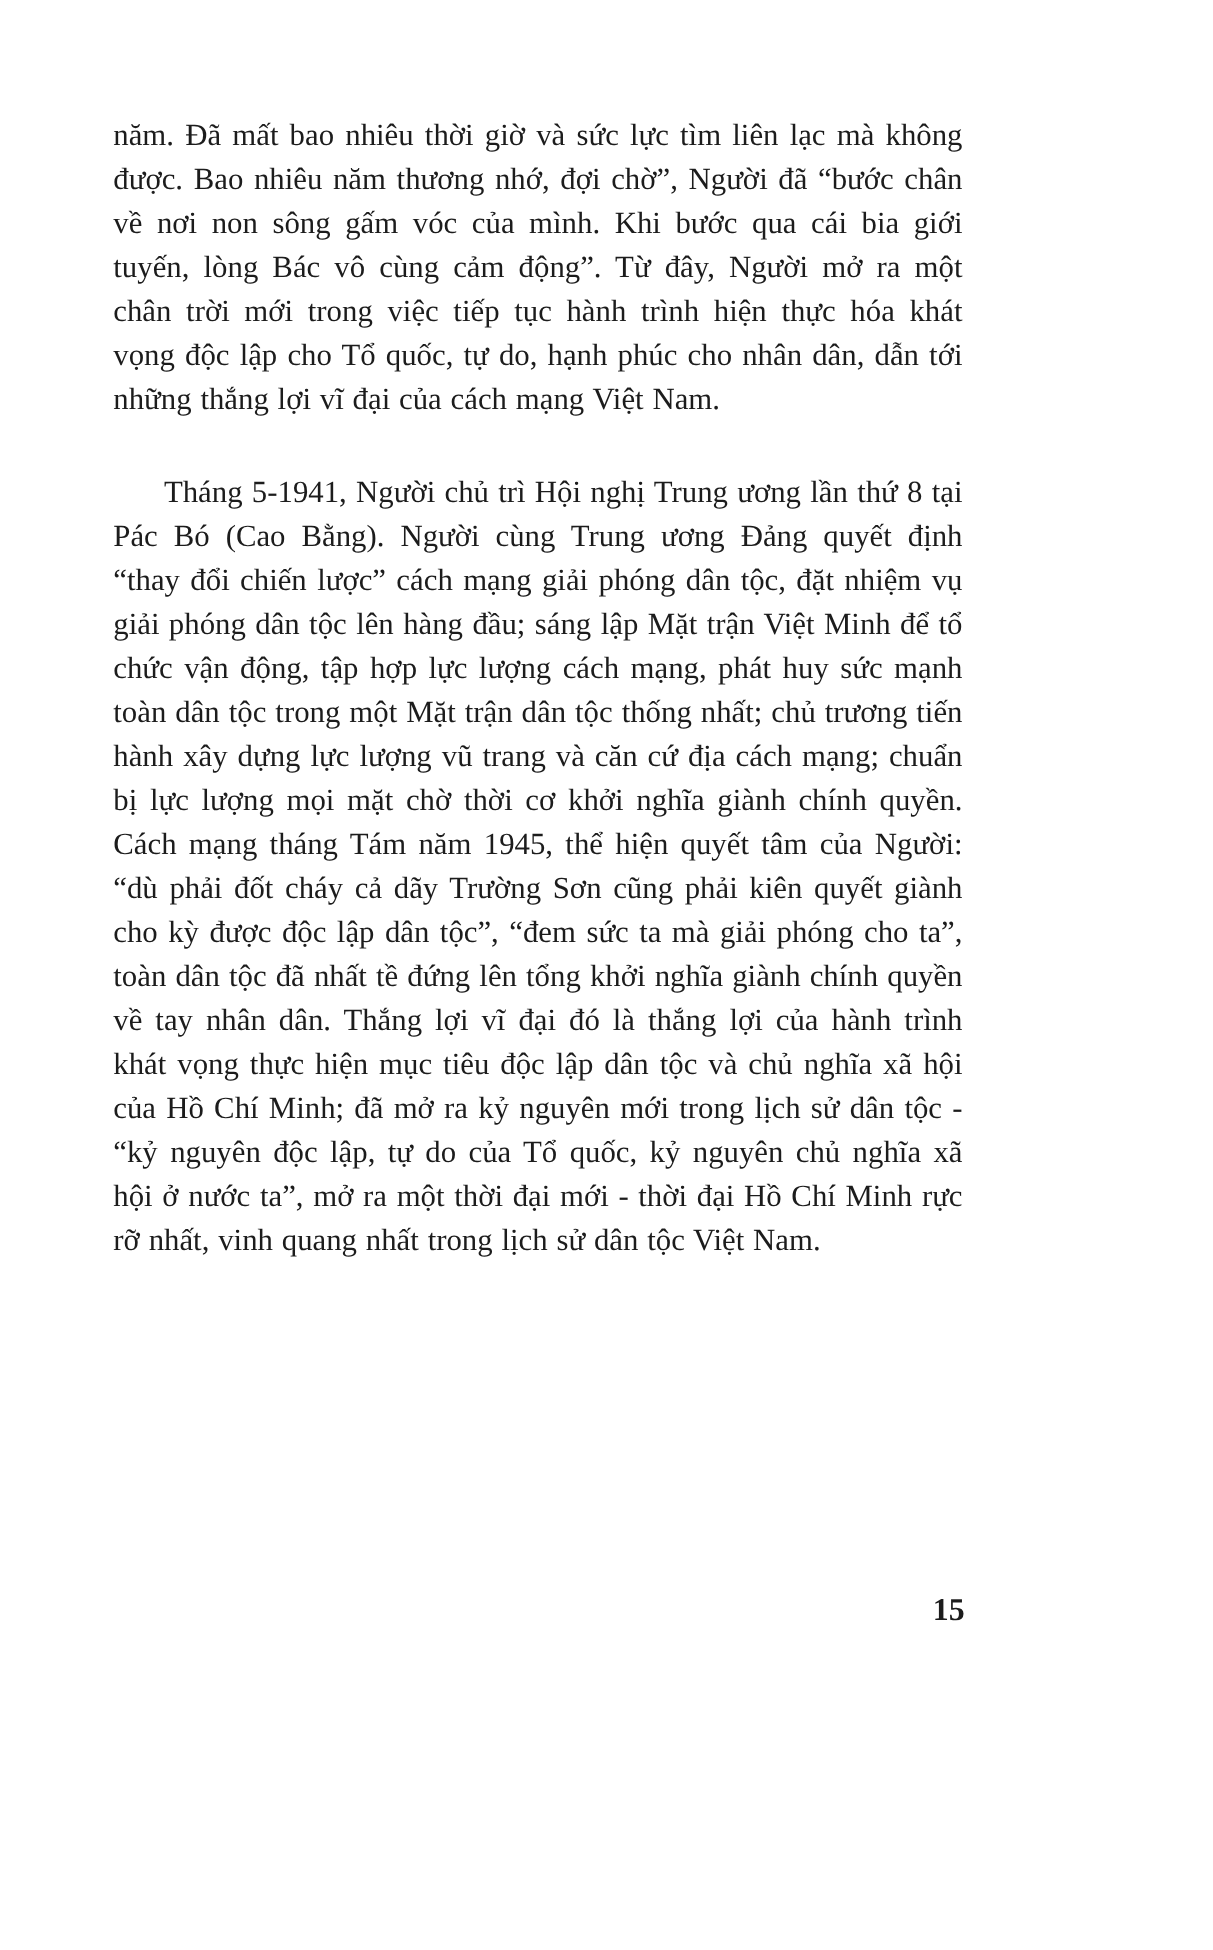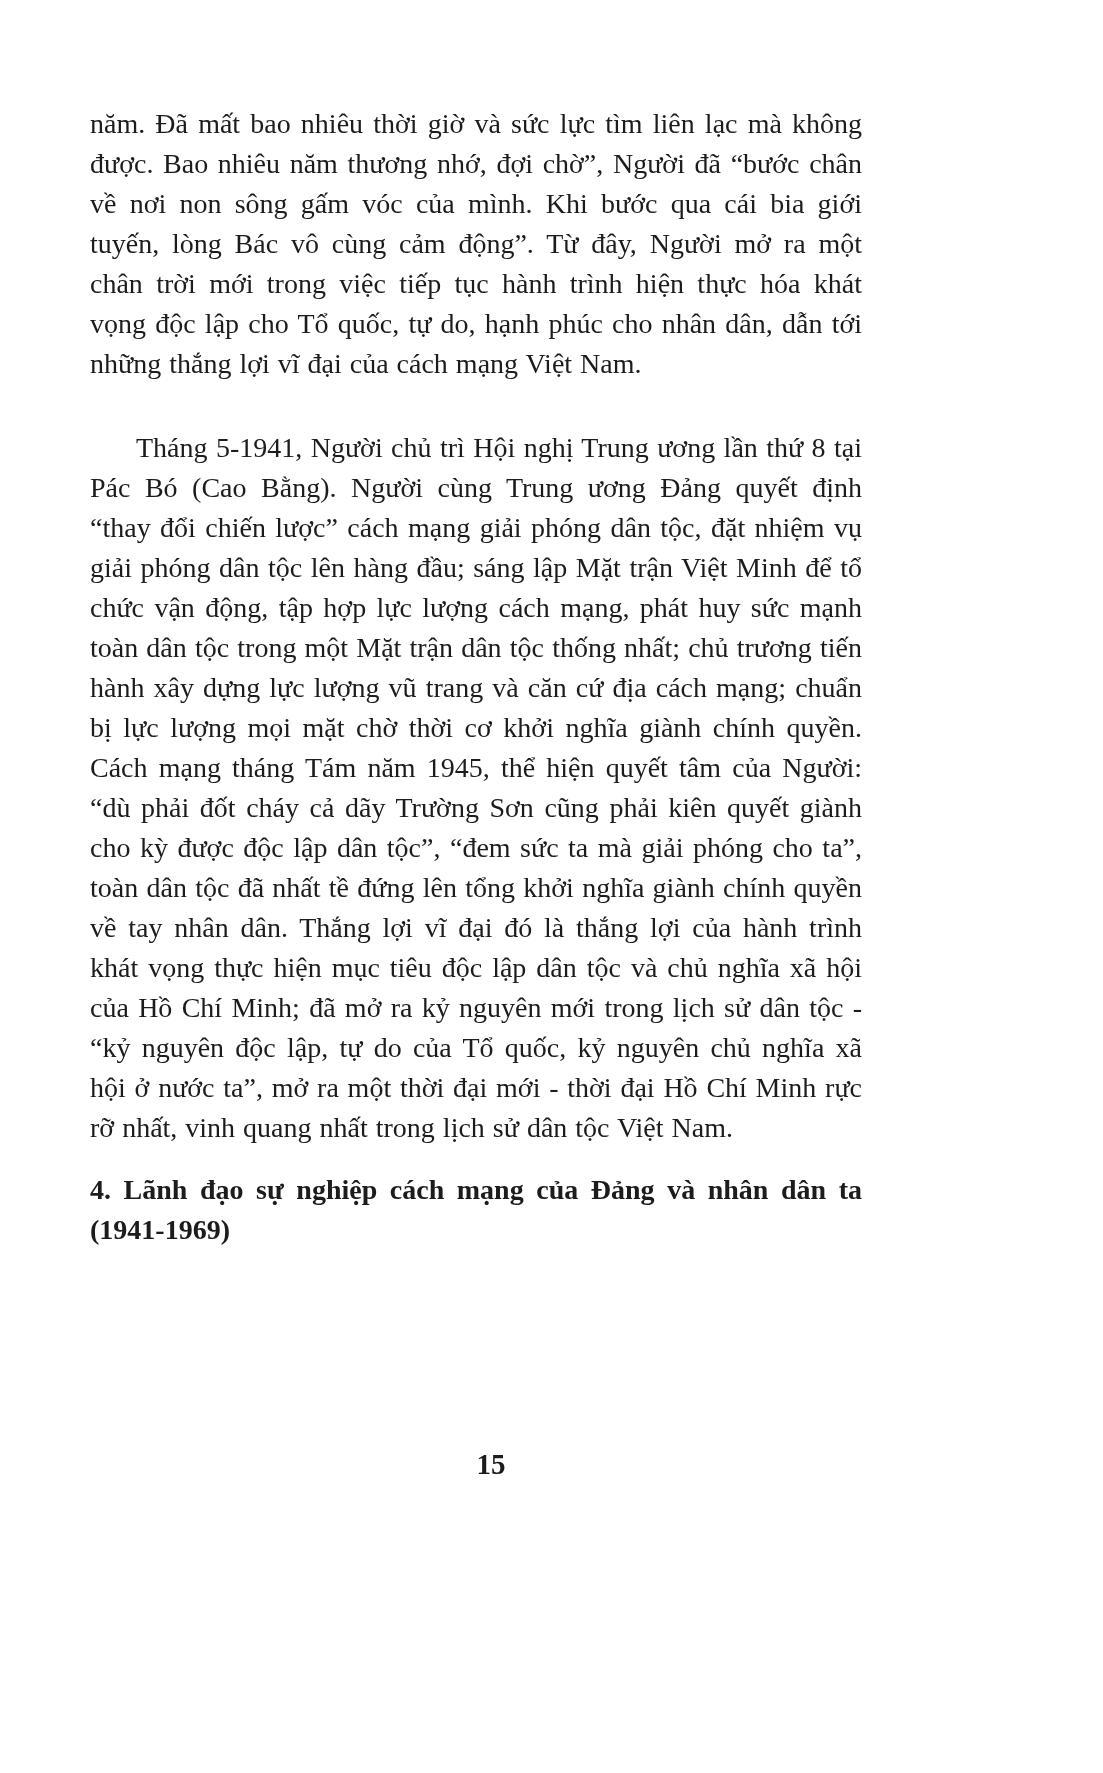--- a/index.html
+++ b/index.html
@@ -10,21 +10,21 @@
     width: 1103px;
     height: 1773px;
     background: #ffffff;
     position: relative;
     font-family: "Liberation Serif", "DejaVu Serif", serif;
     color: #1c1c1c;
     overflow: hidden;
   }
   .text-block {
     position: absolute;
-    left: 90px;
+    left: 103px;
     top: 104px;
     width: 772px;
     font-family: Liberation Serif, serif;
   }
   .para {
     margin: 0;
     font-size: 28px;
     line-height: 40px;
     text-align: justify;
     word-spacing: 1px;
@@ -38,30 +38,29 @@
     font-size: 28px;
     line-height: 40px;
     font-weight: bold;
     text-align: justify;
   }
   .page-number {
     position: absolute;
     left: 105px;
     top: 1448px;
     width: 772px;
-    text-align: center;
+    text-align: right;
     font-size: 29px;
     font-weight: bold;
   }
 </style>
 </head>
 <body>
 
 <div class="text-block">
   <p class="para">năm. Đã mất bao nhiêu thời giờ và sức lực tìm liên lạc mà không được. Bao nhiêu năm thương nhớ, đợi chờ”, Người đã “bước chân về nơi non sông gấm vóc của mình. Khi bước qua cái bia giới tuyến, lòng Bác vô cùng cảm động”. Từ đây, Người mở ra một chân trời mới trong việc tiếp tục hành trình hiện thực hóa khát vọng độc lập cho Tổ quốc, tự do, hạnh phúc cho nhân dân, dẫn tới những thắng lợi vĩ đại của cách mạng Việt Nam.</p>
 
   <p class="para indent">Tháng 5-1941, Người chủ trì Hội nghị Trung ương lần thứ 8 tại Pác Bó (Cao Bằng). Người cùng Trung ương Đảng quyết định “thay đổi chiến lược” cách mạng giải phóng dân tộc, đặt nhiệm vụ giải phóng dân tộc lên hàng đầu; sáng lập Mặt trận Việt Minh để tổ chức vận động, tập hợp lực lượng cách mạng, phát huy sức mạnh toàn dân tộc trong một Mặt trận dân tộc thống nhất; chủ trương tiến hành xây dựng lực lượng vũ trang và căn cứ địa cách mạng; chuẩn bị lực lượng mọi mặt chờ thời cơ khởi nghĩa giành chính quyền. Cách mạng tháng Tám năm 1945, thể hiện quyết tâm của Người: “dù phải đốt cháy cả dãy Trường Sơn cũng phải kiên quyết giành cho kỳ được độc lập dân tộc”, “đem sức ta mà giải phóng cho ta”, toàn dân tộc đã nhất tề đứng lên tổng khởi nghĩa giành chính quyền về tay nhân dân. Thắng lợi vĩ đại đó là thắng lợi của hành trình khát vọng thực hiện mục tiêu độc lập dân tộc và chủ nghĩa xã hội của Hồ Chí Minh; đã mở ra kỷ nguyên mới trong lịch sử dân tộc - “kỷ nguyên độc lập, tự do của Tổ quốc, kỷ nguyên chủ nghĩa xã hội ở nước ta”, mở ra một thời đại mới - thời đại Hồ Chí Minh rực rỡ nhất, vinh quang nhất trong lịch sử dân tộc Việt Nam.</p>
 
-  <h2 class="section-heading">4. Lãnh đạo sự nghiệp cách mạng của Đảng và nhân dân ta (1941-1969)</h2>
 
 </div>
 
 <div class="page-number">15</div>
 
 </body></html>

